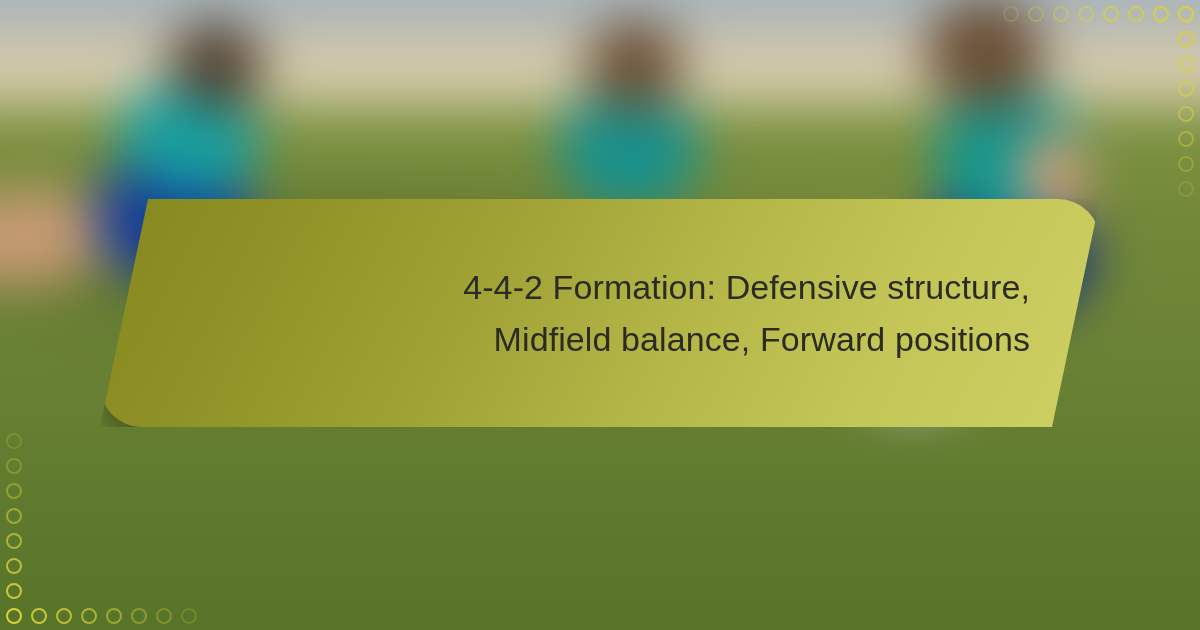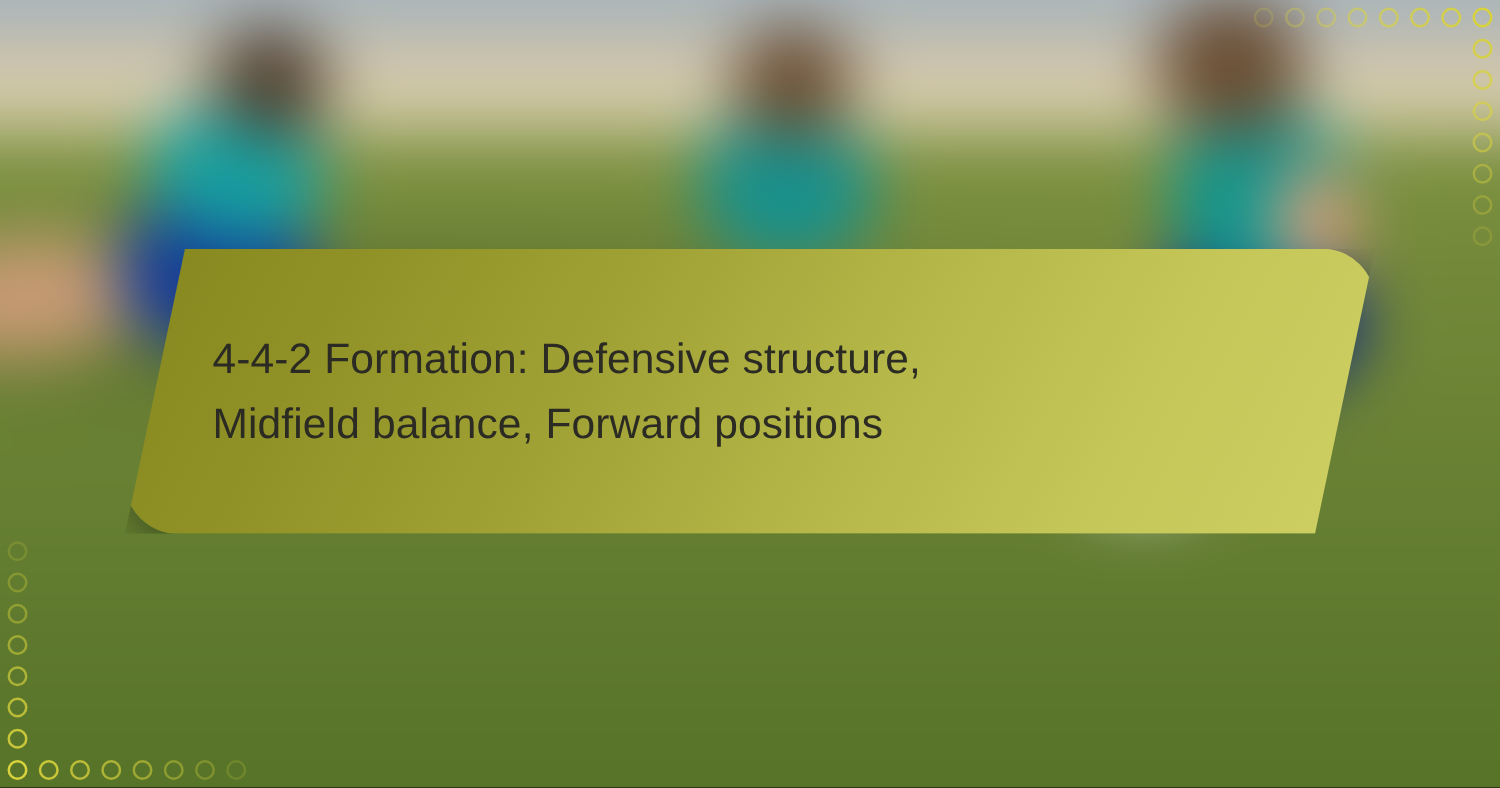--- a/index.html
+++ b/index.html
@@ -221,21 +221,21 @@
         95.2% 100%,
         0% 100%);
     box-shadow: 0 10px 26px rgba(0,0,0,0.30);
     display: flex;
     align-items: center;
     justify-content: center;
   }
 
   .card-inner {
     width: 860px;
-    text-align: left;
+    text-align: right;
   }
 
   .headline {
     color: #2b2b23;
     font-size: 34px;
     line-height: 52px;
     font-weight: 400;
     letter-spacing: 0.1px;
     white-space: pre-line;
     margin: 0;

